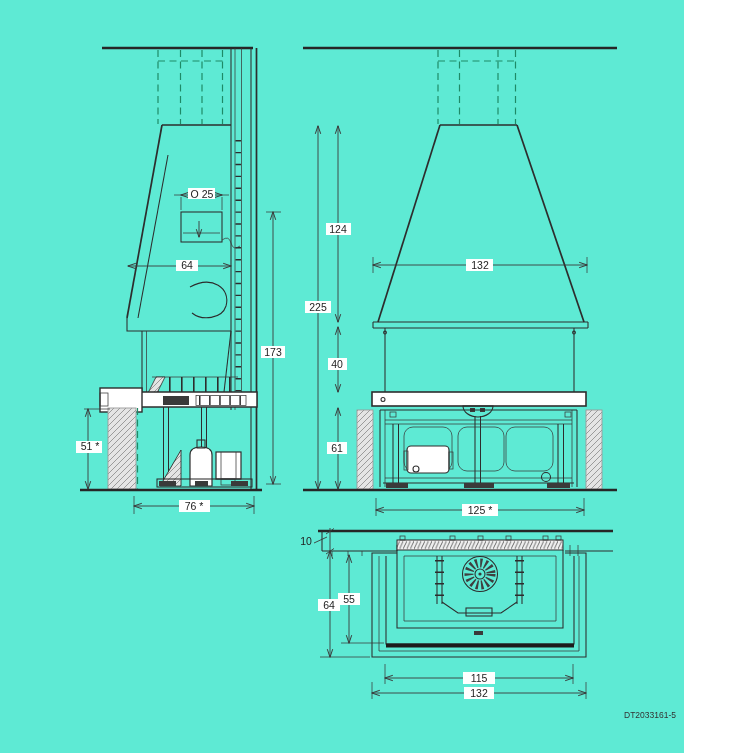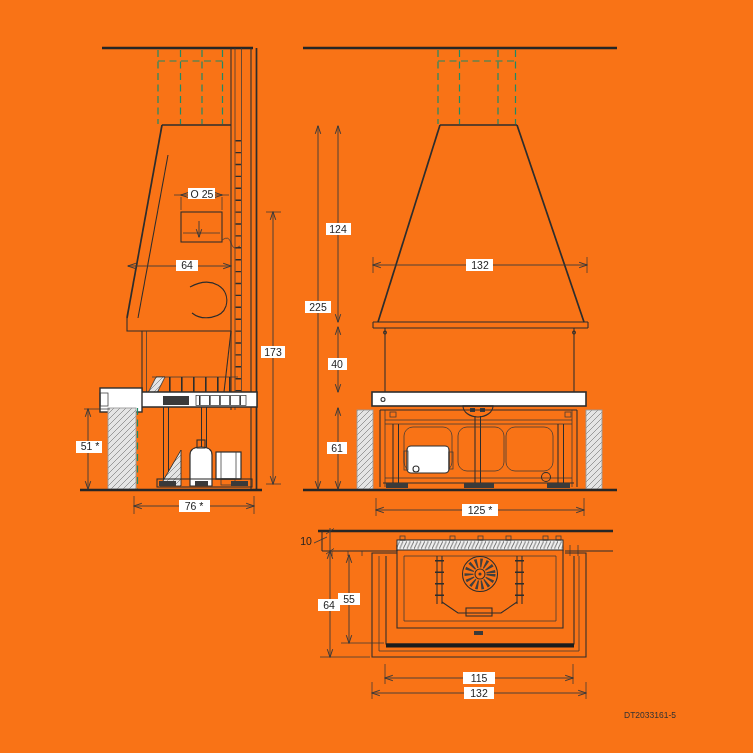--- a/index.html
+++ b/index.html
@@ -1,16 +1,16 @@
 <!DOCTYPE html>
 <html><head>
 <meta charset="utf-8">
 <style>
   html,body{margin:0;padding:0;background:#ffffff;}
-  .stage{position:relative;width:753px;height:753px;background:#f97316;overflow:hidden;
+  .stage{position:relative;width:684px;height:753px;background:#5eead4;overflow:hidden;
          font-family:"Liberation Sans", sans-serif;}
   svg{position:absolute;left:0;top:0;}
   .thk{stroke:#262626;stroke-width:2.6;fill:none;}
   .ln2{stroke:#2d2d2d;stroke-width:1.7;fill:none;}
   .ln{stroke:#2d2d2d;stroke-width:1.05;fill:none;}
   .lt{stroke:#3a3a3a;stroke-width:0.75;fill:none;}
   .dim{stroke:#3a3a3a;stroke-width:0.9;fill:none;}
   .dimtxt{font:10.5px "Liberation Sans",sans-serif;fill:#222;text-anchor:middle;}
   .small{font:8.5px "Liberation Sans",sans-serif;fill:#333;text-anchor:middle;}
   .wht{fill:#ffffff;stroke:none;}

